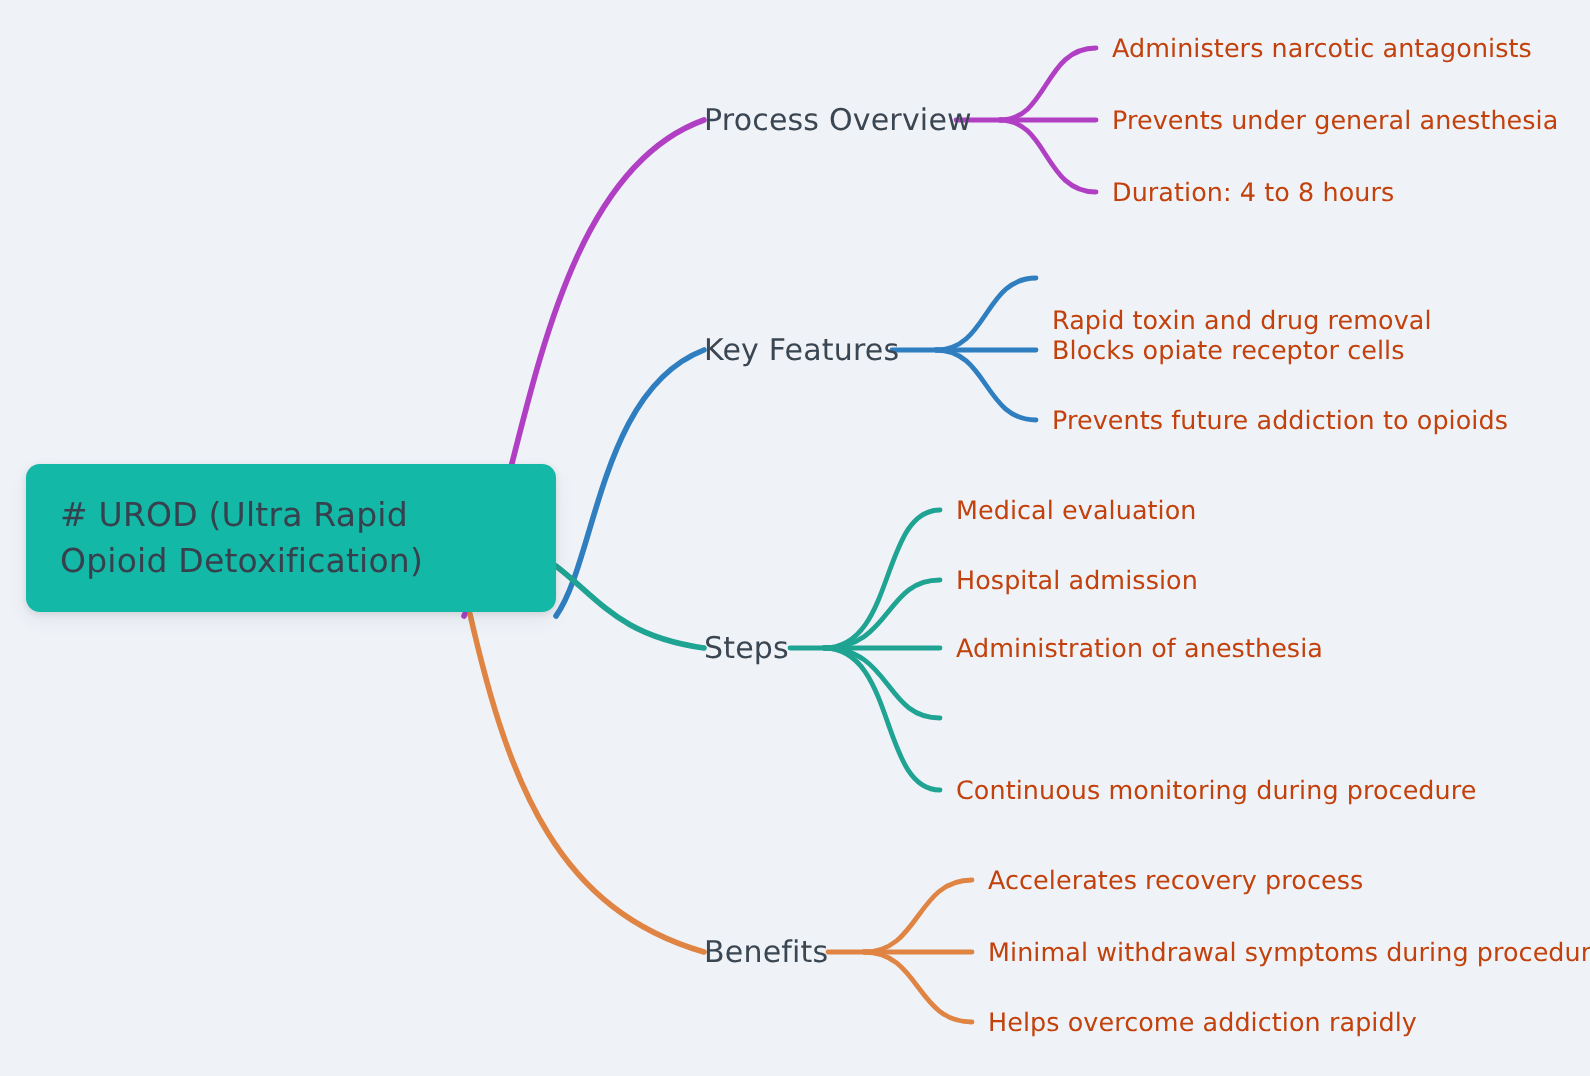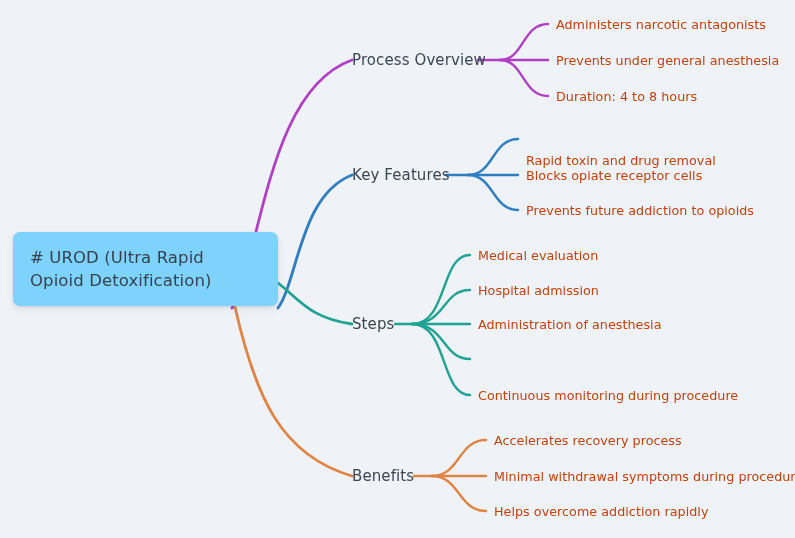--- a/index.html
+++ b/index.html
@@ -34,21 +34,21 @@
   .edge.trunk { stroke-width: 2.8; }
   .edge.leaf  { stroke-width: 2.4; }
 
   .root-card {
     position: absolute;
     left: 13px;
     top: 232px;
     width: 265px;
     height: 74px;
     box-sizing: border-box;
-    background: #7dd3fc;
+    background: #14b8a6;
     border-radius: 7px;
     box-shadow: 0 1px 3px rgba(60,72,88,0.13), 0 4px 10px rgba(60,72,88,0.07);
     display: flex;
     align-items: center;
     padding: 0 17px;
   }
   .root-title {
     font-size: 16.5px;
     line-height: 1.42;
     color: #37414e;

